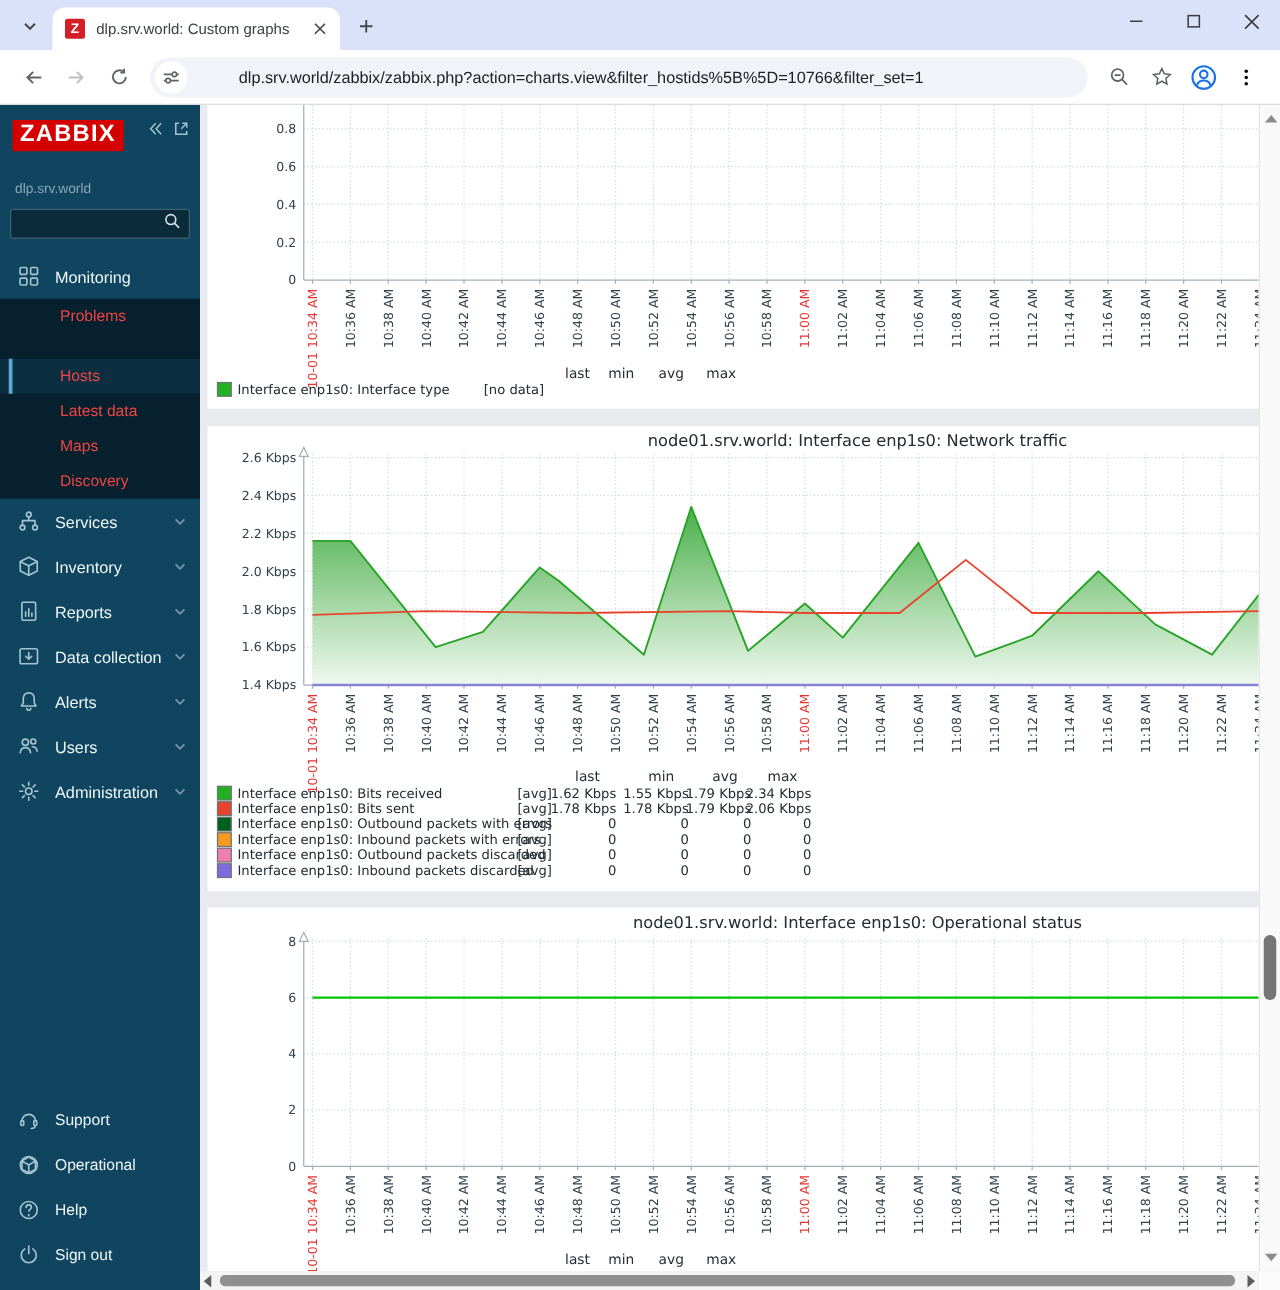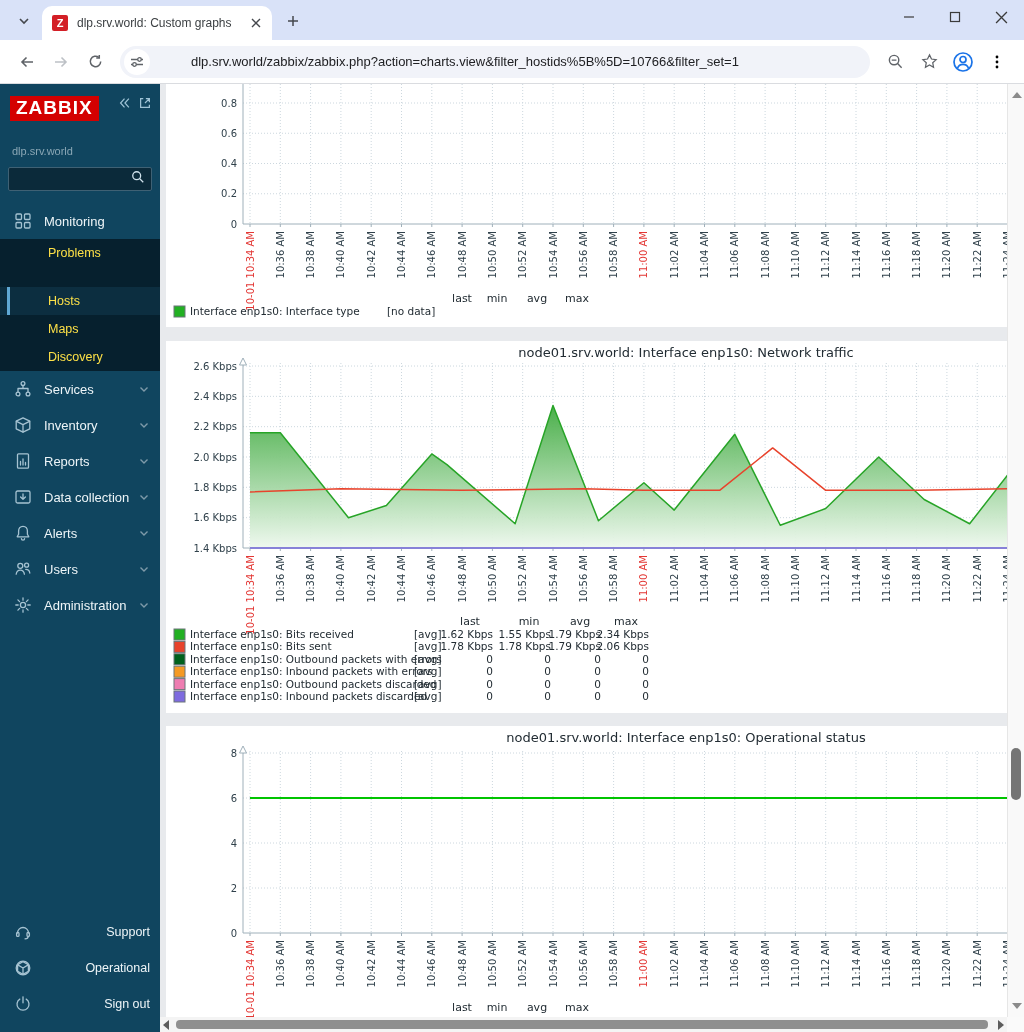--- a/index.html
+++ b/index.html
@@ -49,25 +49,25 @@
     border-radius:2px; display:flex; align-items:center; padding:0 6px; }
   .search input { flex:1; background:transparent; border:none; outline:none; color:#fff; font-size:12px; min-width:0; }
   .search .mag { color:#cfe2ec; flex:none; }
   .menu-item { height:36px; display:flex; align-items:center; padding:0 10px 0 14px; font-size:13px;
     color:#eef5f8; cursor:pointer; }
   .menu-item .mi-icon { width:18px; height:18px; margin-right:12px; color:#a6c3d2; flex:none; }
   .menu-item .chev { margin-left:auto; color:#7e9aa9; }
   .menu-item.active-section { background:#0b3549; }
   .submenu { background:#06202e; }
   .submenu-item { height:28px; display:flex; align-items:center; padding-left:48px; font-size:12.5px;
-    color:#fde047; cursor:pointer; position:relative; }
+    color:#ef4444; cursor:pointer; position:relative; }
   .submenu-item.sel { background:#0c2e40;margin-top:20px; }
   .submenu-item.sel::before { content:""; position:absolute; left:7px; top:0; bottom:0; width:3px; background:#5fa8d4; }
   .footer-menu { margin-top:auto; padding-bottom:10px; }
-  .footer-menu .menu-item { font-size:12.5px;justify-content:space-between; }
+  .footer-menu .menu-item { font-size:12.5px; }
 
   
   .content { flex:1; position:relative; min-width:0; background:#e8eaed; }
   .panels { position:absolute; left:0; right:17px; top:0; bottom:15px; overflow:hidden;
     background:#e8eaed; padding-left:6px; }
   .panel { background:#fff; width:1000px; }
   svg text { font-family:"DejaVu Sans", sans-serif; }
 
   
   .vscroll { position:absolute; top:0; right:0; bottom:15px; width:17px; background:#f9f9f9;
@@ -216,20 +216,21 @@
                 <rect x="2" y="2" width="5.5" height="5.5" rx="1"></rect>
                 <rect x="10.5" y="2" width="5.5" height="5.5" rx="1"></rect>
                 <rect x="2" y="10.5" width="5.5" height="5.5" rx="1"></rect>
                 <rect x="10.5" y="10.5" width="5.5" height="5.5" rx="1"></rect>
               </svg></span>
             <span>Monitoring</span>
           </div>
           <div class="submenu">
             <div class="submenu-item">Problems</div>
             <div class="submenu-item sel">Hosts</div>
+            <div class="submenu-item">Latest data</div>
             <div class="submenu-item">Maps</div>
             <div class="submenu-item">Discovery</div>
           </div>
           <div class="menu-item">
             <span class="mi-icon"><svg class="" width="18" height="18" viewBox="0 0 18 18" fill="none" stroke="currentColor" stroke-width="1.3" stroke-linecap="round" stroke-linejoin="round">
                 <circle cx="9" cy="3.6" r="1.9"></circle>
                 <circle cx="4" cy="14" r="1.9"></circle>
                 <circle cx="14" cy="14" r="1.9"></circle>
                 <path d="M9 5.5v3M9 8.5H4V12M9 8.5h5V12"></path>
               </svg></span>
@@ -310,20 +311,28 @@
                 <path d="M14.2 13.4c0 1.6-1.6 2.4-3.2 2.4"></path>
               </svg></span>
             <span>Support</span>
           </div>
           <div class="menu-item">
             <span class="mi-icon"><svg class="" width="18" height="18" viewBox="0 0 18 18" fill="none" stroke="currentColor" stroke-width="1.3" stroke-linecap="round" stroke-linejoin="round">
                 <circle cx="9" cy="9" r="6.8"></circle>
                 <path d="M9 2.6l5.4 3.1v6.6L9 15.4 3.6 12.3V5.7zM3.8 5.9L9 9l5.2-3.1M9 9v6.2"></path>
               </svg></span>
             <span>Operational</span>
+          </div>
+          <div class="menu-item">
+            <span class="mi-icon"><svg class="" width="18" height="18" viewBox="0 0 18 18" fill="none" stroke="currentColor" stroke-width="1.3" stroke-linecap="round" stroke-linejoin="round">
+                <circle cx="9" cy="9" r="6.8"></circle>
+                <path d="M6.9 6.9c0-1.2 1-2 2.1-2s2.1.8 2.1 1.9c0 1.6-2.1 1.7-2.1 3.2"></path>
+                <path d="M9 12.6v.9"></path>
+              </svg></span>
+            <span>Help</span>
           </div>
           <div class="menu-item">
             <span class="mi-icon"><svg class="" width="18" height="18" viewBox="0 0 18 18" fill="none" stroke="currentColor" stroke-width="1.3" stroke-linecap="round" stroke-linejoin="round">
                 <path d="M5.8 4.1a6 6 0 1 0 6.4 0"></path>
                 <path d="M9 1.8v6"></path>
               </svg></span>
             <span>Sign out</span>
           </div>
         </div>
     </aside>

